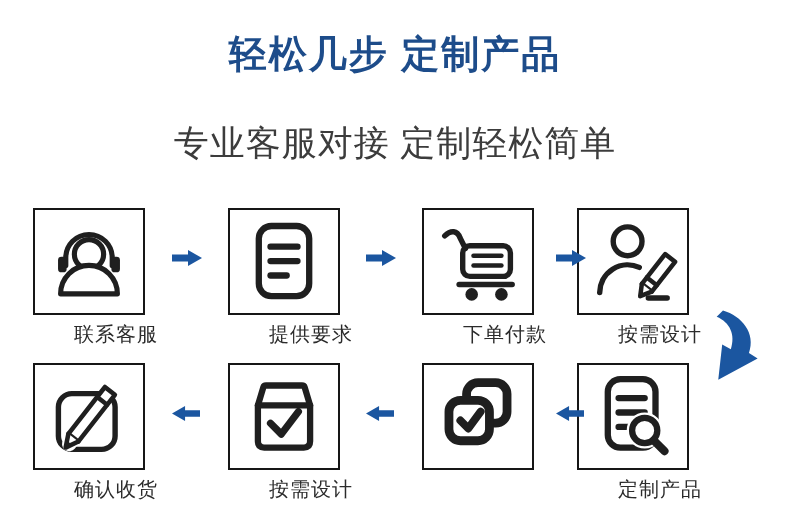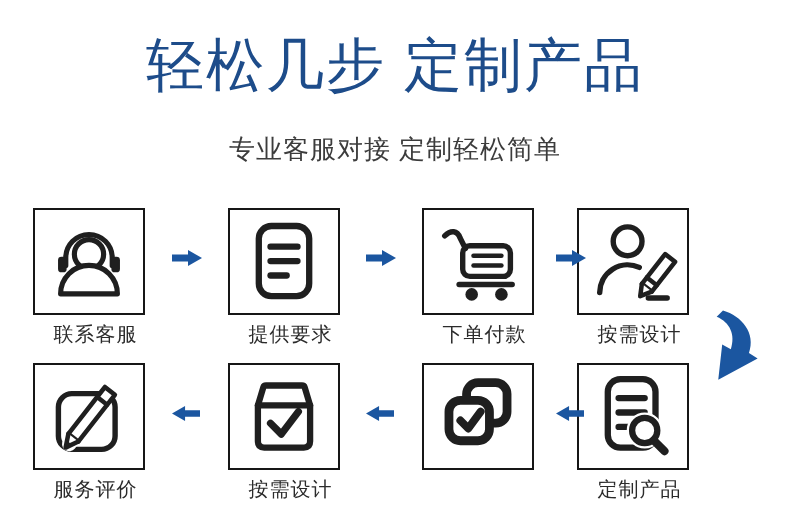--- a/index.html
+++ b/index.html
@@ -4,24 +4,24 @@
 <style>
   :root{
     --title:#1d4c8a; --subtitle:#3c3c3c; --accent-arrow:#1b56a0;
     --icon-stroke:#1f1f1f; --box-border:#161616; --label:#2b2b2b; --background:#ffffff;
   }
   *{box-sizing:border-box;}
   html,body{margin:0;padding:0;}
   body{font-family:"Liberation Sans", sans-serif; background:#fff;}
   .canvas{position:relative;width:790px;height:521px;background:var(--background);overflow:hidden;}
   .title{position:absolute;top:33px;left:0;width:100%;text-align:center;margin:0;
-         font-size:58px;line-height:1.12;font-weight:400;color:var(--title);letter-spacing:2px;white-space:nowrap;}
-  .subtitle{position:absolute;top:132px;left:0;width:100%;text-align:center;margin:0;
-         font-size:26px;font-weight:500;color:var(--subtitle);letter-spacing:1px;white-space:nowrap;}
-  .step{position:absolute;width:125px;text-align:center;}
+         font-size:38px;line-height:1.12;font-weight:700;color:var(--title);letter-spacing:2px;white-space:nowrap;}
+  .subtitle{position:absolute;top:120px;left:0;width:100%;text-align:center;margin:0;
+         font-size:35px;font-weight:500;color:var(--subtitle);letter-spacing:1px;white-space:nowrap;}
+  .step{position:absolute;width:125px;text-align:right;}
   .iconbox{width:112px;height:107px;border:2.5px solid var(--box-border);background:#fff;
            display:flex;align-items:center;justify-content:center;}
   .icon{color:var(--icon-stroke);display:block;}
   .step-label{display:block;margin-top:6px;font-size:20px;color:var(--label);letter-spacing:1px;white-space:nowrap;}
   .arrow{position:absolute;color:var(--accent-arrow);}
   svg{display:block;overflow:visible;}
   
   .c0{left:33px;} .c1{left:228px;} .c2{left:422px;} .c3{left:577px;}
   .r0{top:208px;} .r1{top:363px;}
   .a0{left:172px;} .a1{left:366px;} .a2{left:556px;}
@@ -133,21 +133,21 @@
         <rect x="16" y="24" width="63" height="62" rx="15"></rect>
         <line x1="28" y1="80" x2="74" y2="20" stroke="#ffffff" stroke-width="16"></line>
         <g transform="translate(24,84) rotate(-52)" stroke-width="5">
           <path d="M14 -7 H80 V7 H14 Z" fill="#ffffff"></path>
           <path d="M14 -7 L0 0 L14 7" fill="#ffffff"></path>
           <path d="M7 -3.5 L0 0 L7 3.5 Z" fill="currentColor" stroke="none"></path>
           <line x1="66" y1="-7" x2="66" y2="7"></line>
         </g>
       </svg>
     </div>
-    <span class="step-label">服务评价</span>
+    <span class="step-label">确认收货</span>
   </div>
 
   <svg class="arrow a0 ar0" width="30" height="16" viewBox="0 0 30 16">
     <path d="M0 4.5 H16 V0 L30 8 L16 16 V11.5 H0 Z" fill="currentColor"></path>
   </svg>
   <svg class="arrow a1 ar0" width="30" height="16" viewBox="0 0 30 16">
     <path d="M0 4.5 H16 V0 L30 8 L16 16 V11.5 H0 Z" fill="currentColor"></path>
   </svg>
   <svg class="arrow a2 ar0" width="30" height="16" viewBox="0 0 30 16">
     <path d="M0 4.5 H16 V0 L30 8 L16 16 V11.5 H0 Z" fill="currentColor"></path>

